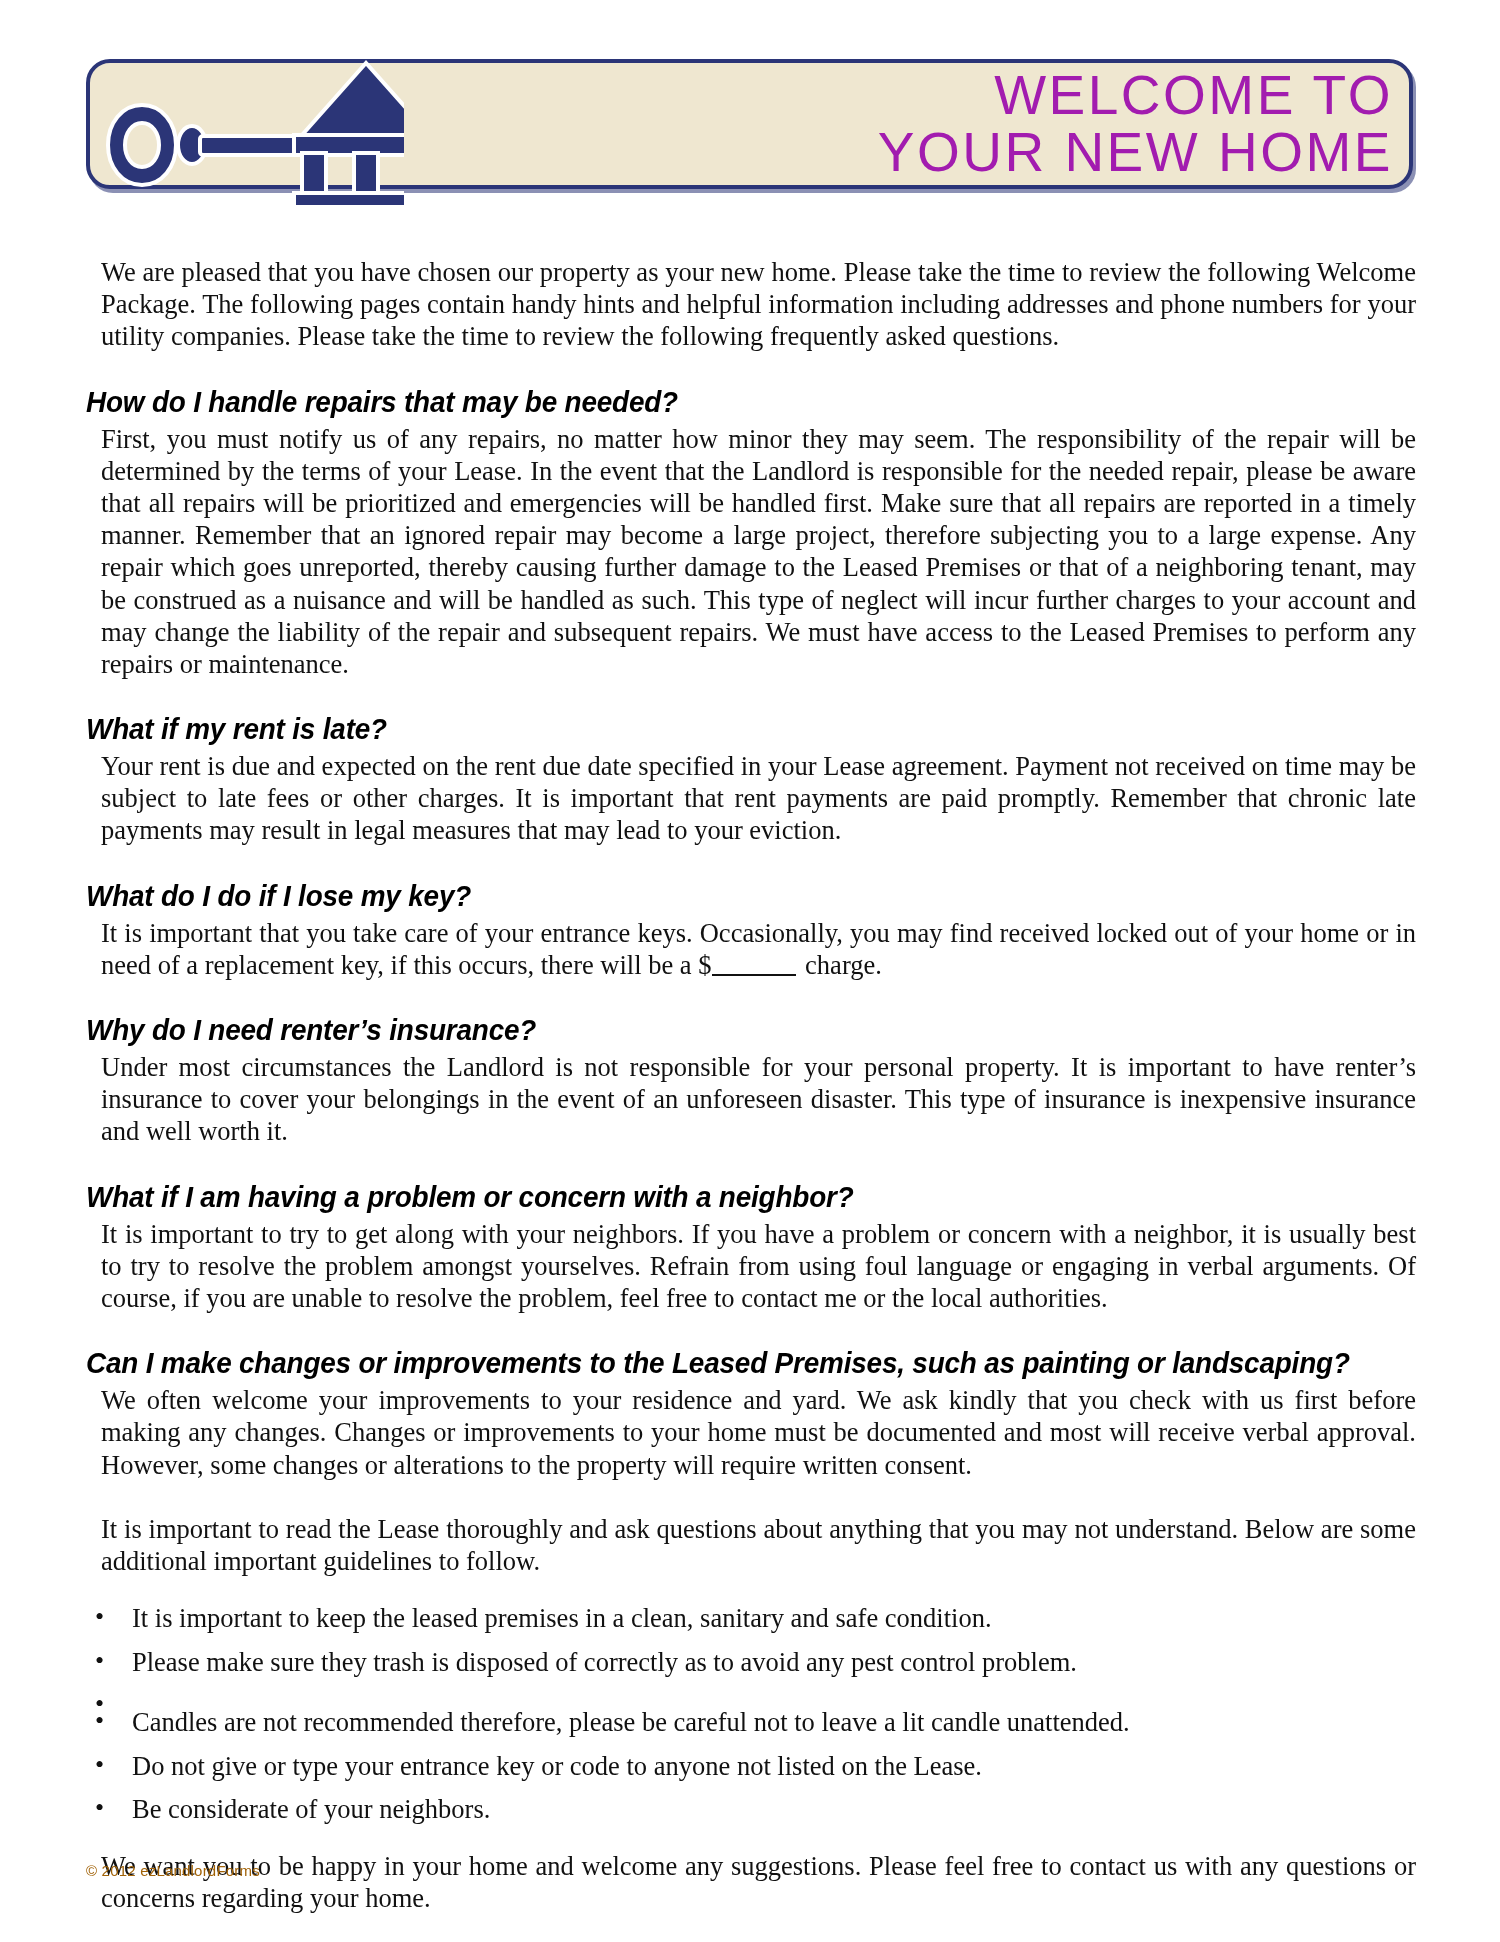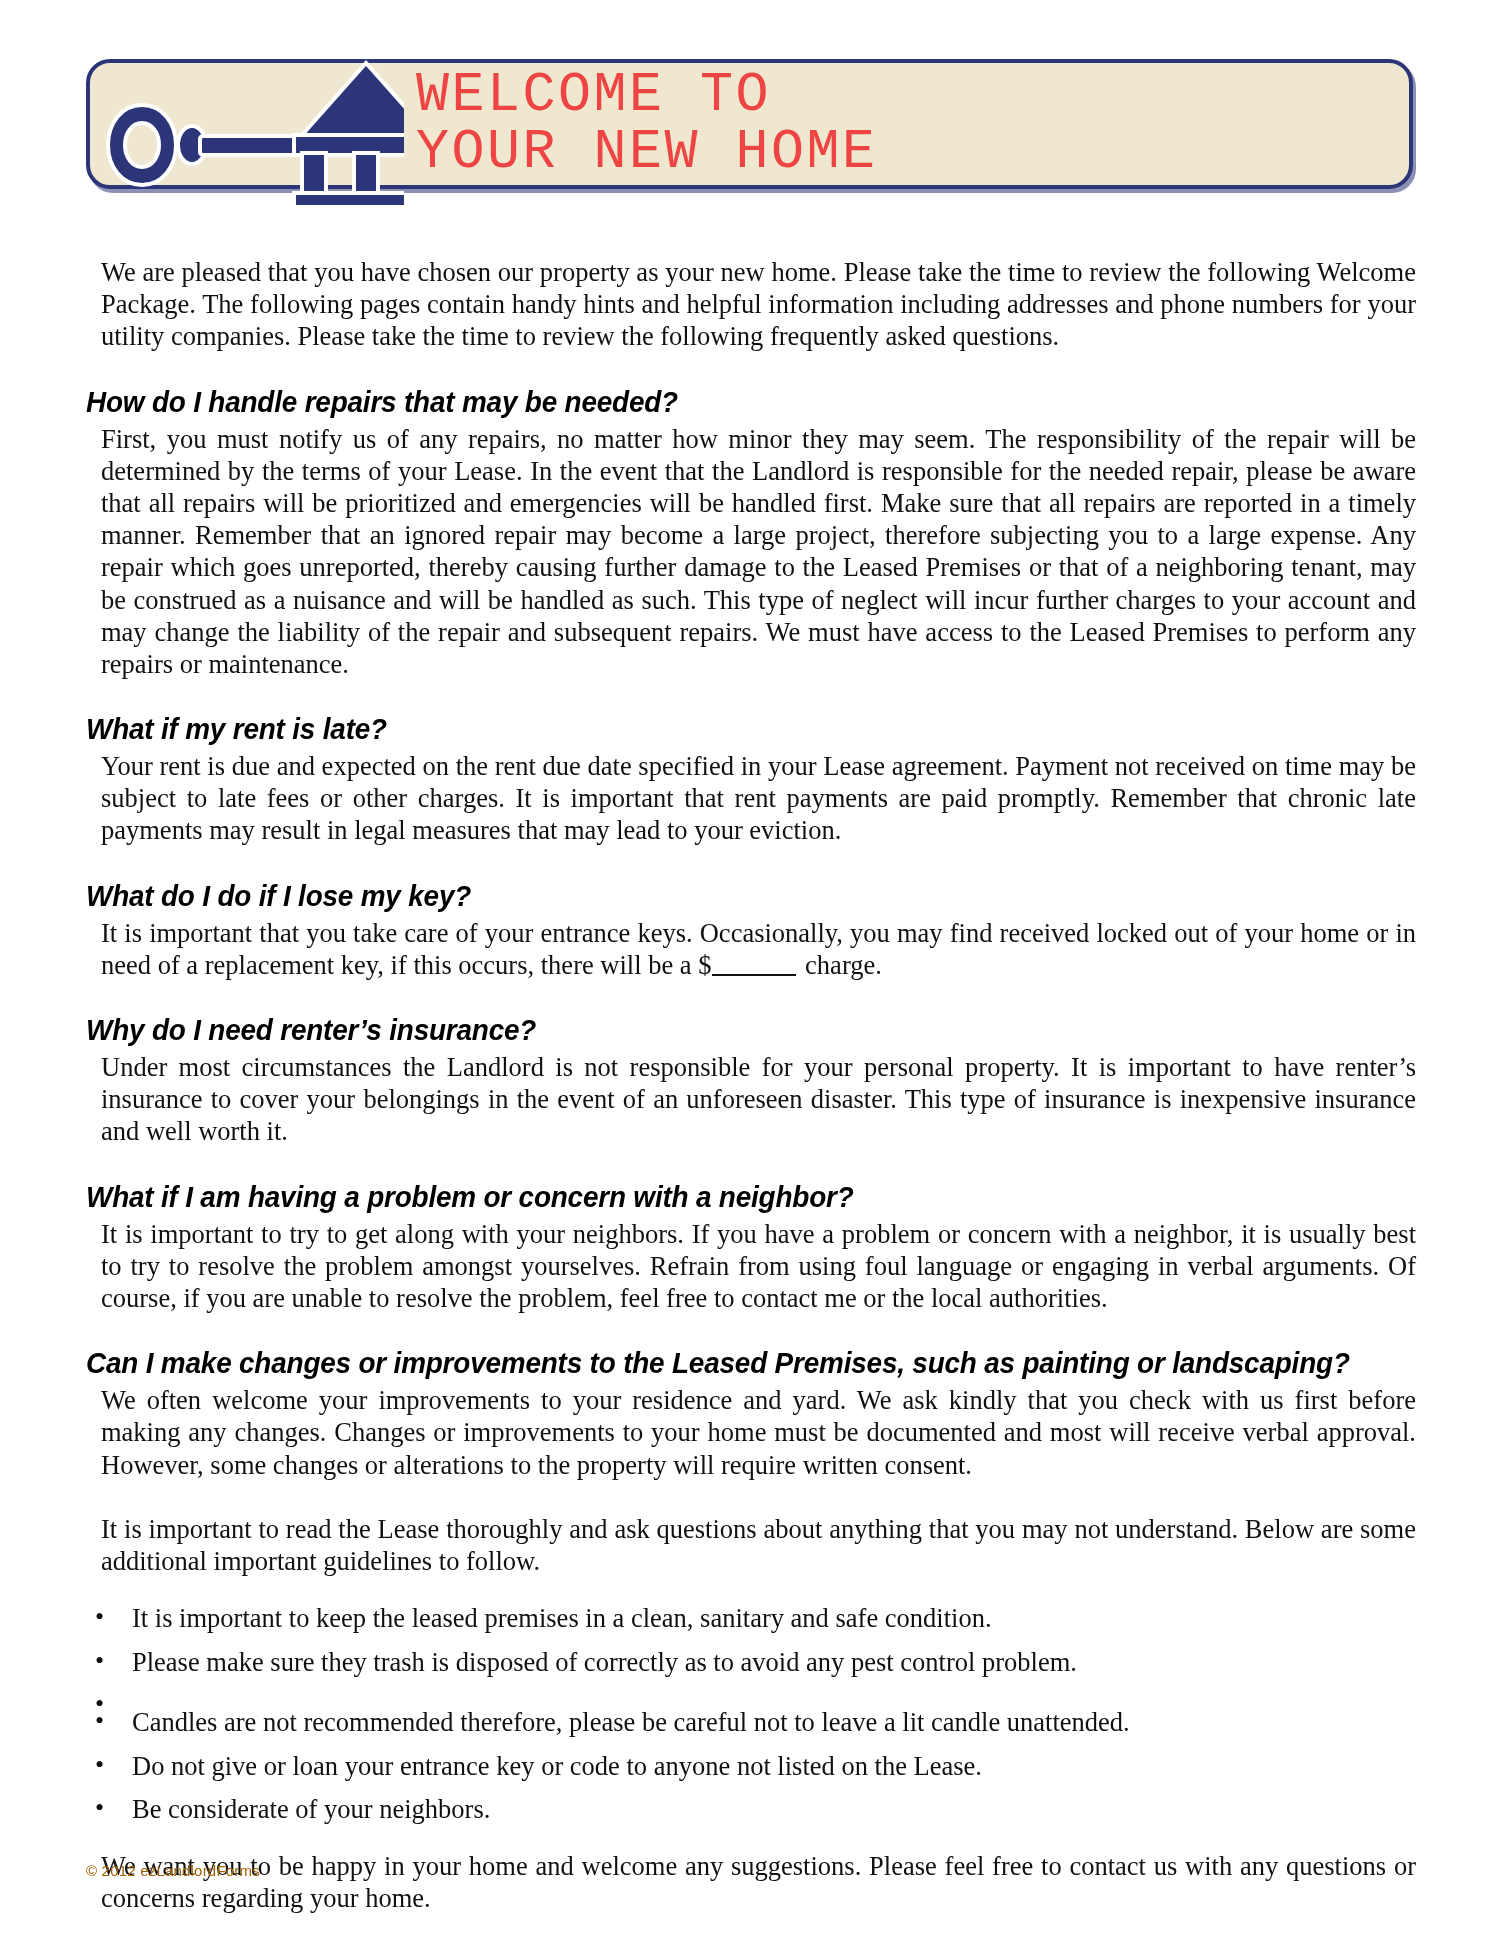--- a/index.html
+++ b/index.html
@@ -51,24 +51,24 @@
     overflow: visible;
   }
   .banner-title {
     position: absolute;
     left: 330px;
     top: 0;
     right: 20px;
     height: 100%;
     display: flex;
     flex-direction: column;
-    align-items: flex-start;
+    align-items: flex-end;
     justify-content: center;
-    font-family: Liberation Mono, monospace;
-    color: #ef4444;
+    font-family: Liberation Sans, sans-serif;
+    color: #a21caf;
     line-height: 1.04;
   }
   .banner-title .line {
     font-size: 55px;
     letter-spacing: 2.5px;
     white-space: nowrap;
   }
 
   
   .content {
@@ -220,21 +220,21 @@
 
     <p class="body">It is important to read the Lease thoroughly and ask questions about anything that you may not understand. Below are some additional important guidelines to follow.</p>
 
     <div class="gap-md"></div>
 
     <ul class="guidelines">
       <li><span class="bullet">•</span><span>It is important to keep the leased premises in a clean, sanitary and safe condition.</span></li>
       <li><span class="bullet">•</span><span>Please make sure they trash is disposed of correctly as to avoid any pest control problem.</span></li>
       <li><span class="bullet">•</span></li>
       <li><span class="bullet">•</span><span>Candles are not recommended therefore, please be careful not to leave a lit candle unattended.</span></li>
-      <li><span class="bullet">•</span><span>Do not give or loan your entrance key or code to anyone not listed on the Lease.</span></li>
+      <li><span class="bullet">•</span><span>Do not give or type your entrance key or code to anyone not listed on the Lease.</span></li>
       <li><span class="bullet">•</span><span>Be considerate of your neighbors.</span></li>
     </ul>
 
     <div class="gap-sm"></div>
 
     <p class="body">We want you to be happy in your home and welcome any suggestions. Please feel free to contact us with any questions or concerns regarding your home.</p>
 
     <div class="gap-md"></div>
 
   </div>

